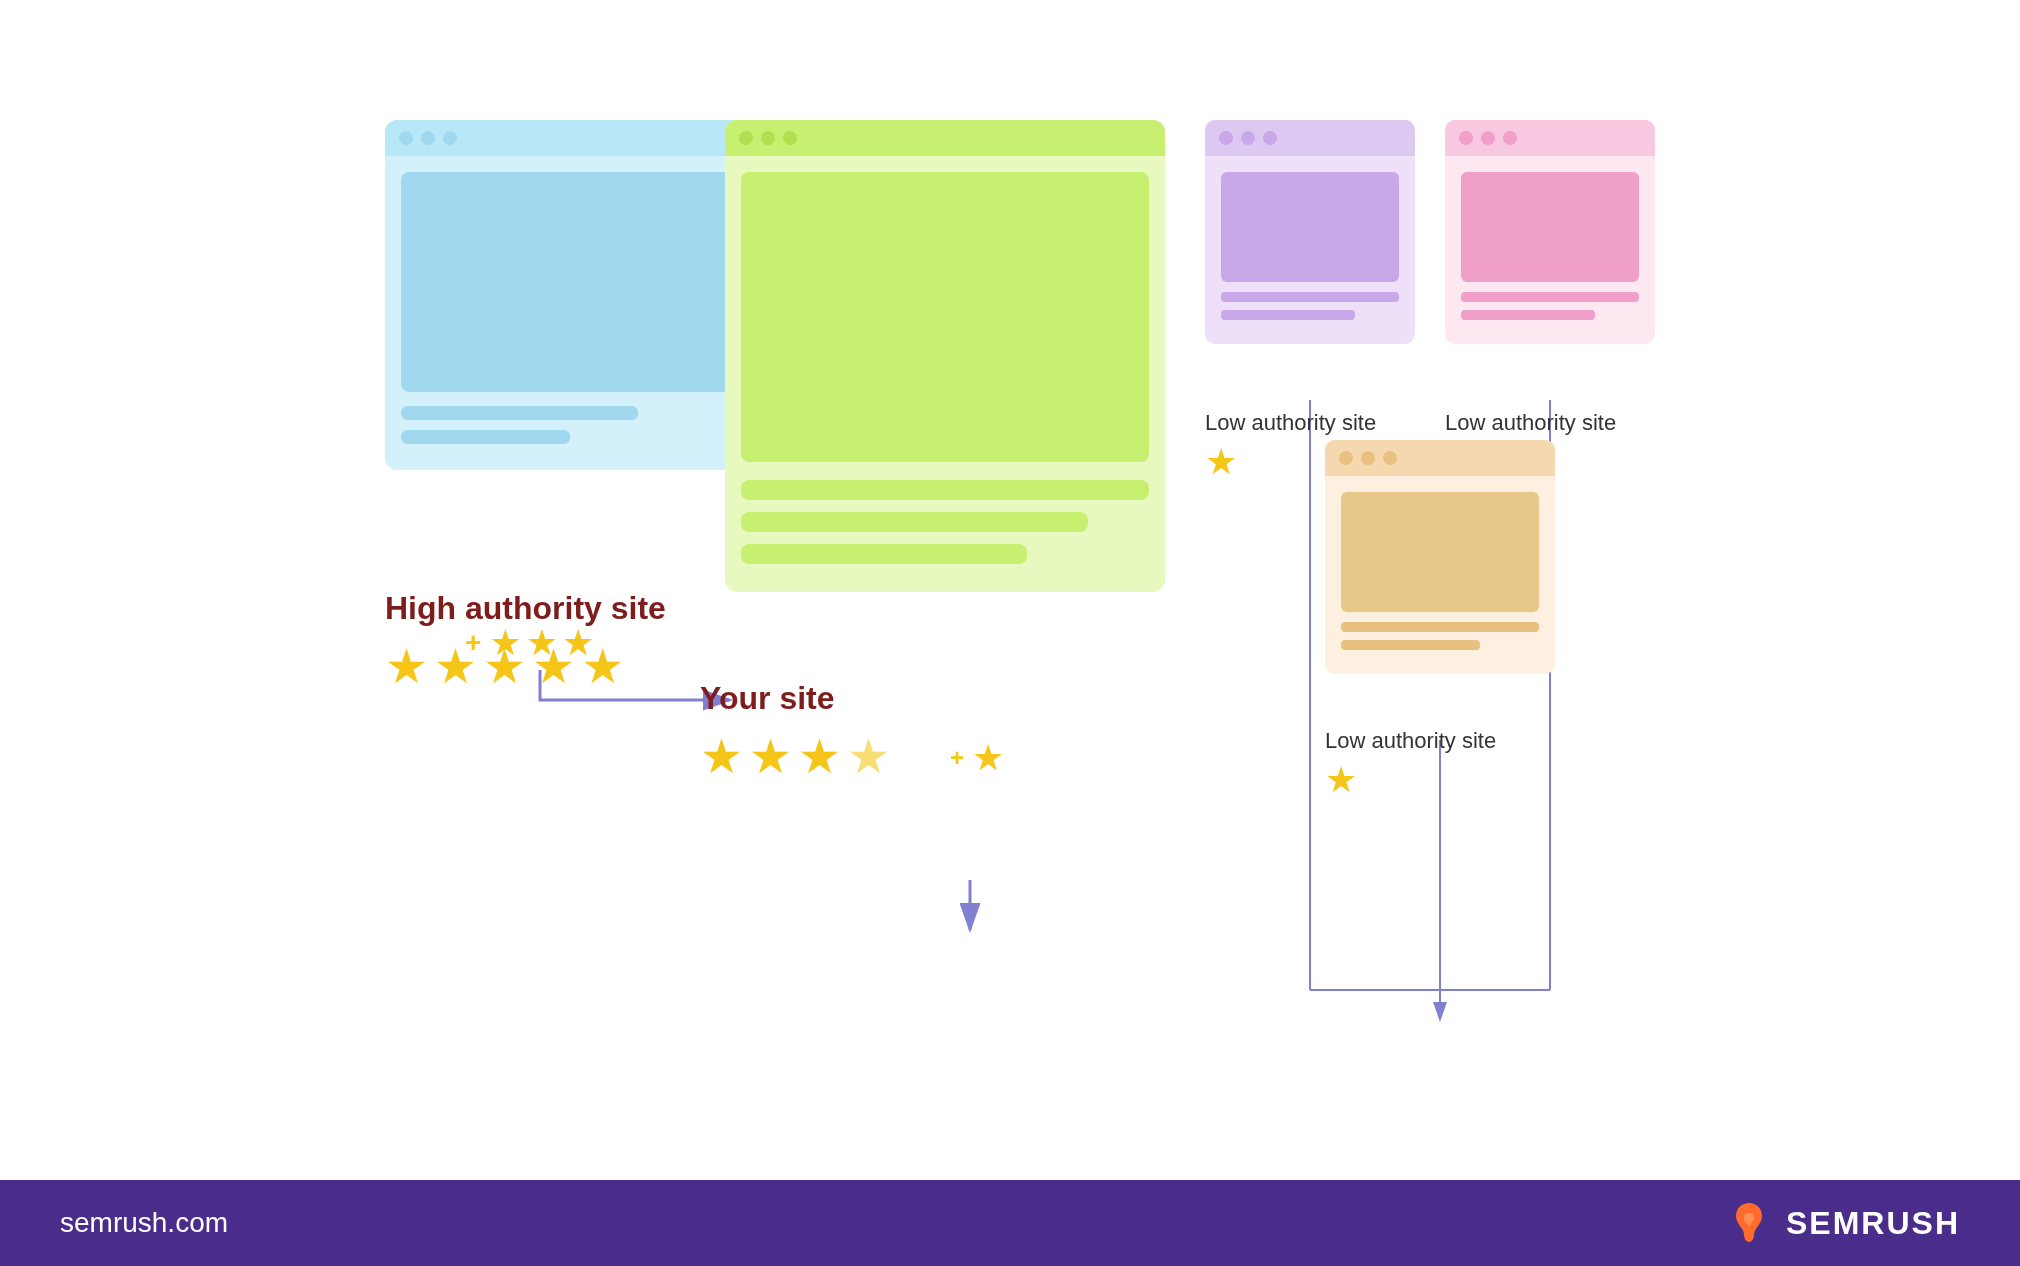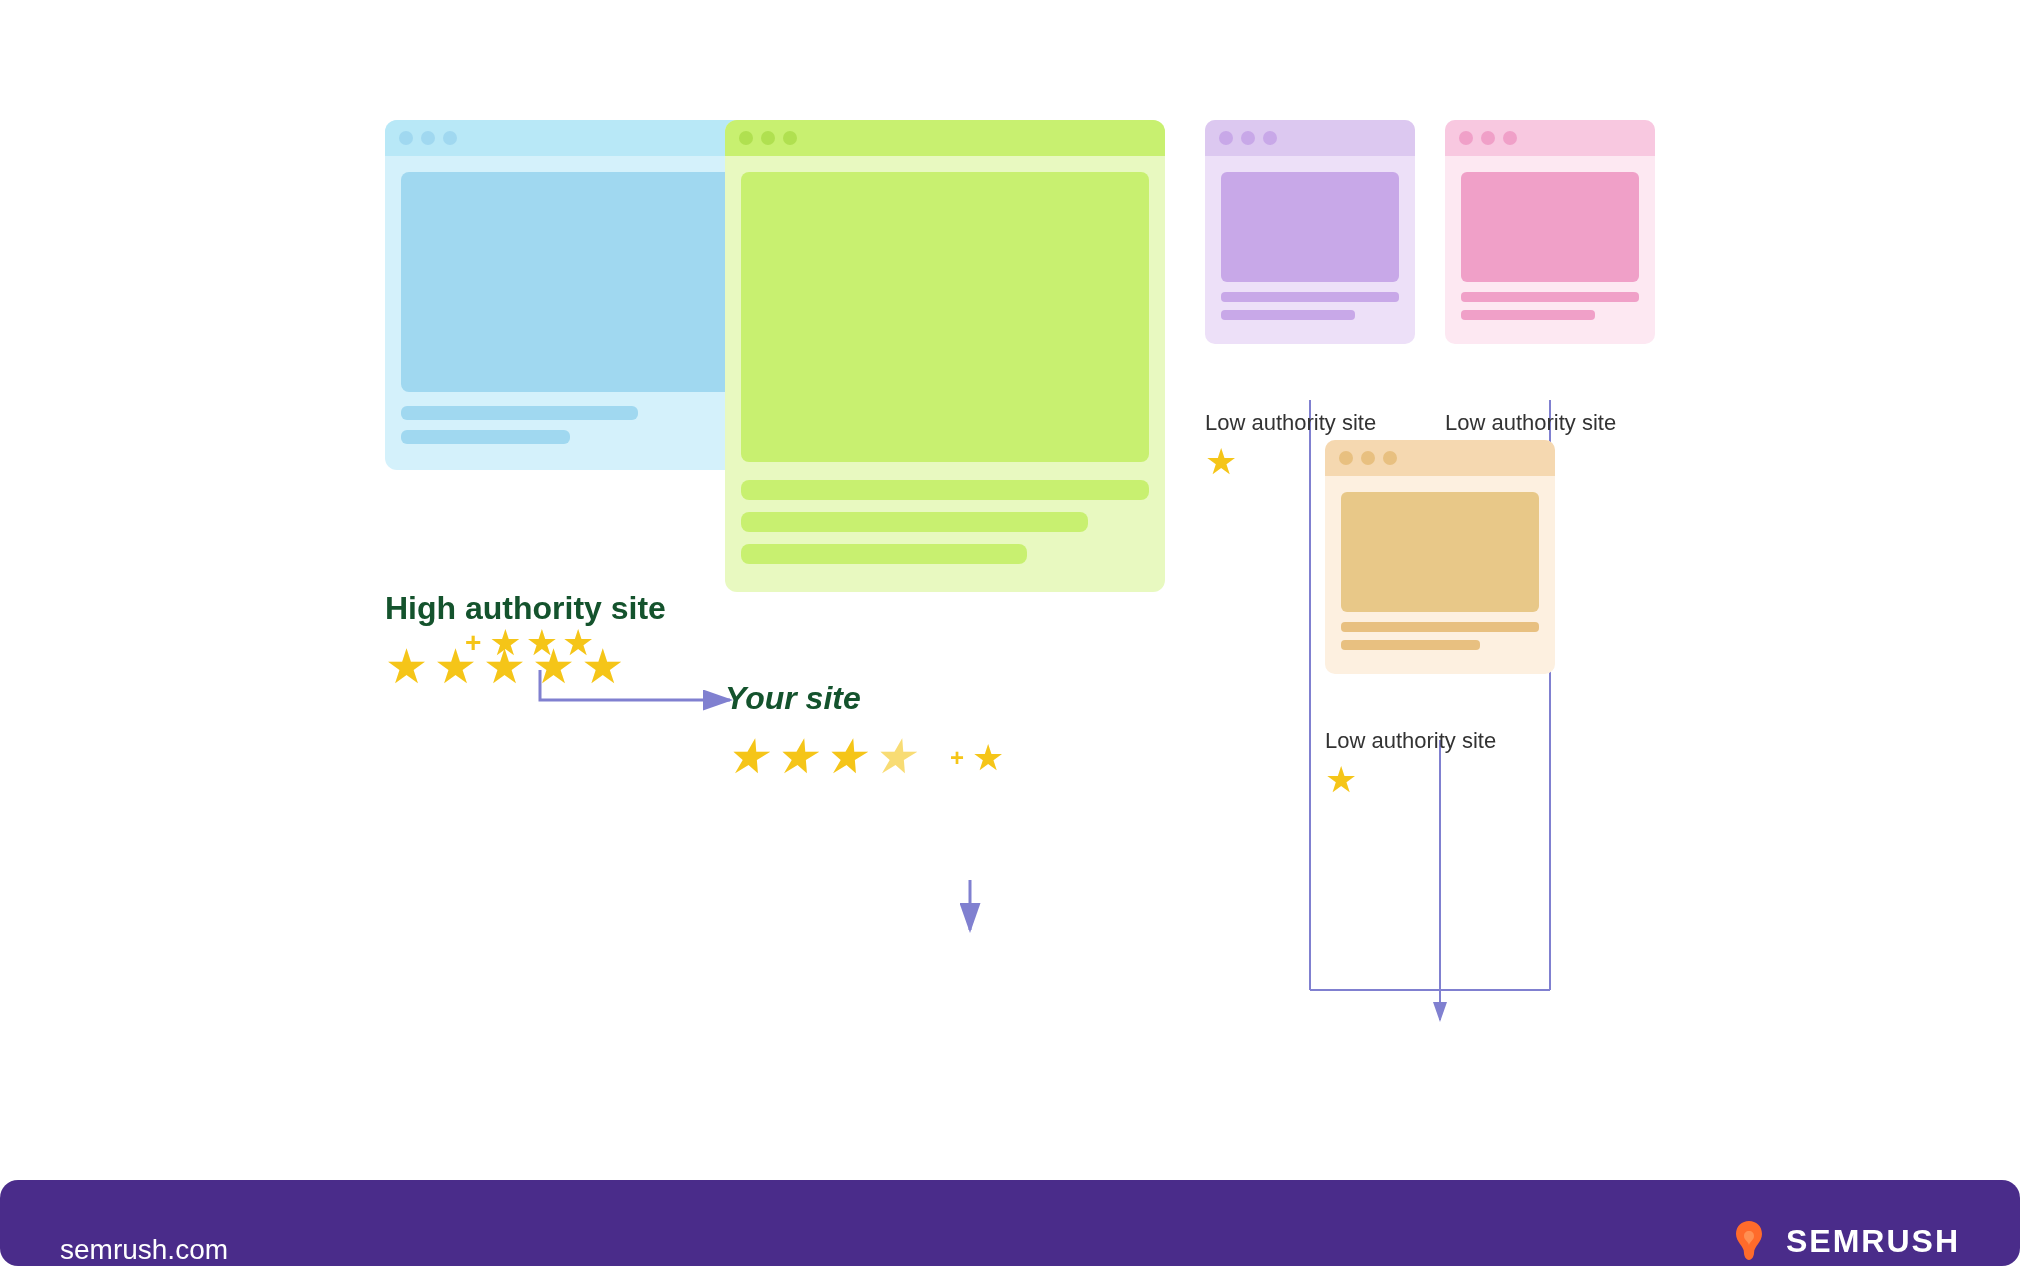--- a/index.html
+++ b/index.html
@@ -20,26 +20,25 @@
       display: flex;
       align-items: center;
       justify-content: center;
     }
 
     .footer {
       width: 2020px;
       height: 86px;
       background: #4a2c8a;
       display: flex;
-      align-items: flex-end;
+      align-items: center;
       justify-content: space-between;
       padding: 0 60px;
       position: absolute;
       bottom: 0;
-      border-radius: 18px;
     }
 
     .footer-url {
       color: #ffffff;
       font-size: 28px;
       font-weight: 400;
     }
 
     .semrush-logo {
       display: flex;
@@ -113,21 +112,21 @@
       border-radius: 6px;
       margin-bottom: 10px;
     }
 
     .site-high .line.short { width: 70%; }
     .site-high .line.shorter { width: 50%; }
 
     .site-label {
       font-size: 32px;
       font-weight: 900;
-      color: #14532d;
+      color: #7f1d1d;
       margin: 20px 0 16px 0;
     }
 
     .stars {
       display: flex;
       gap: 6px;
     }
 
     .star {
       font-size: 48px;
@@ -384,21 +383,21 @@
         <div class="dot"></div>
         <div class="dot"></div>
       </div>
       <div class="browser-body">
         <div class="img-placeholder"></div>
         <div class="line full"></div>
         <div class="line mid"></div>
         <div class="line short2"></div>
       </div>
     </div>
-    <div style="position:absolute; left:415px; top:600px;font-style:italic;">
+    <div style="position:absolute; left:390px; top:600px;">
       <div class="site-label">Your site</div>
       <div class="stars">
         <span class="star">★</span>
         <span class="star">★</span>
         <span class="star">★</span>
         <span class="star" style="opacity:0.6">★</span>
       </div>
     </div>
 
     <div class="float-stars-yours">

